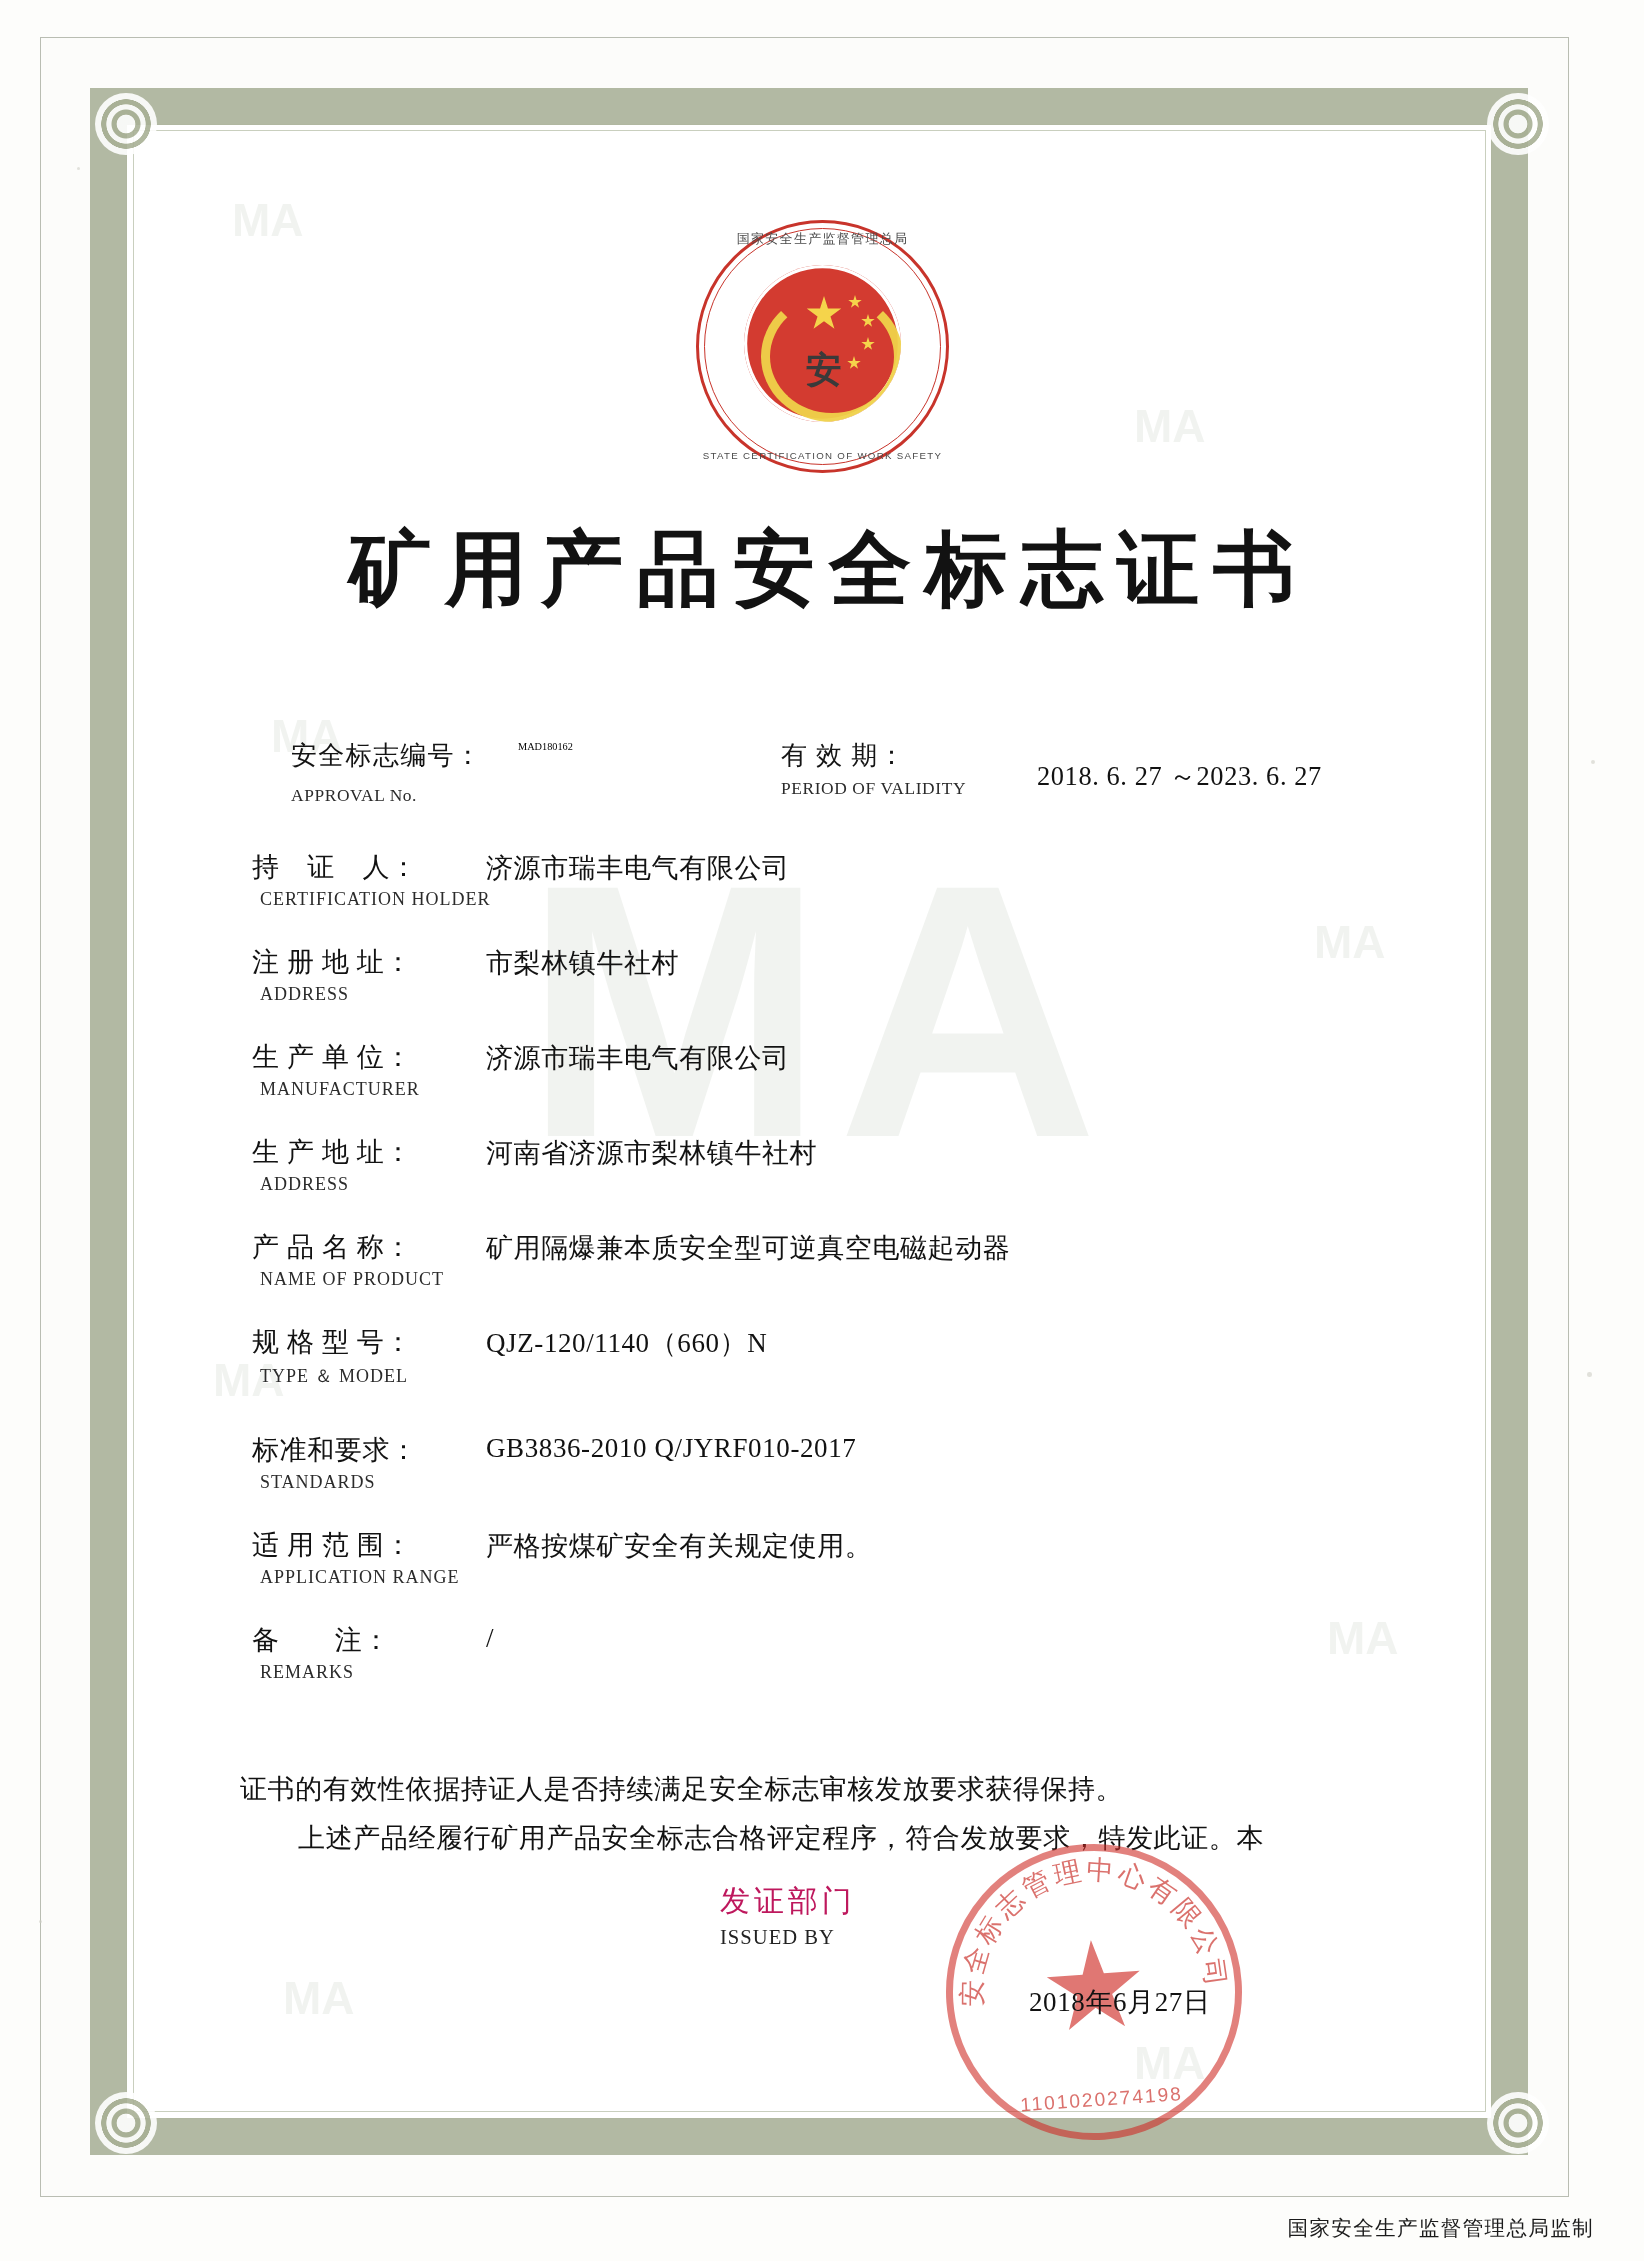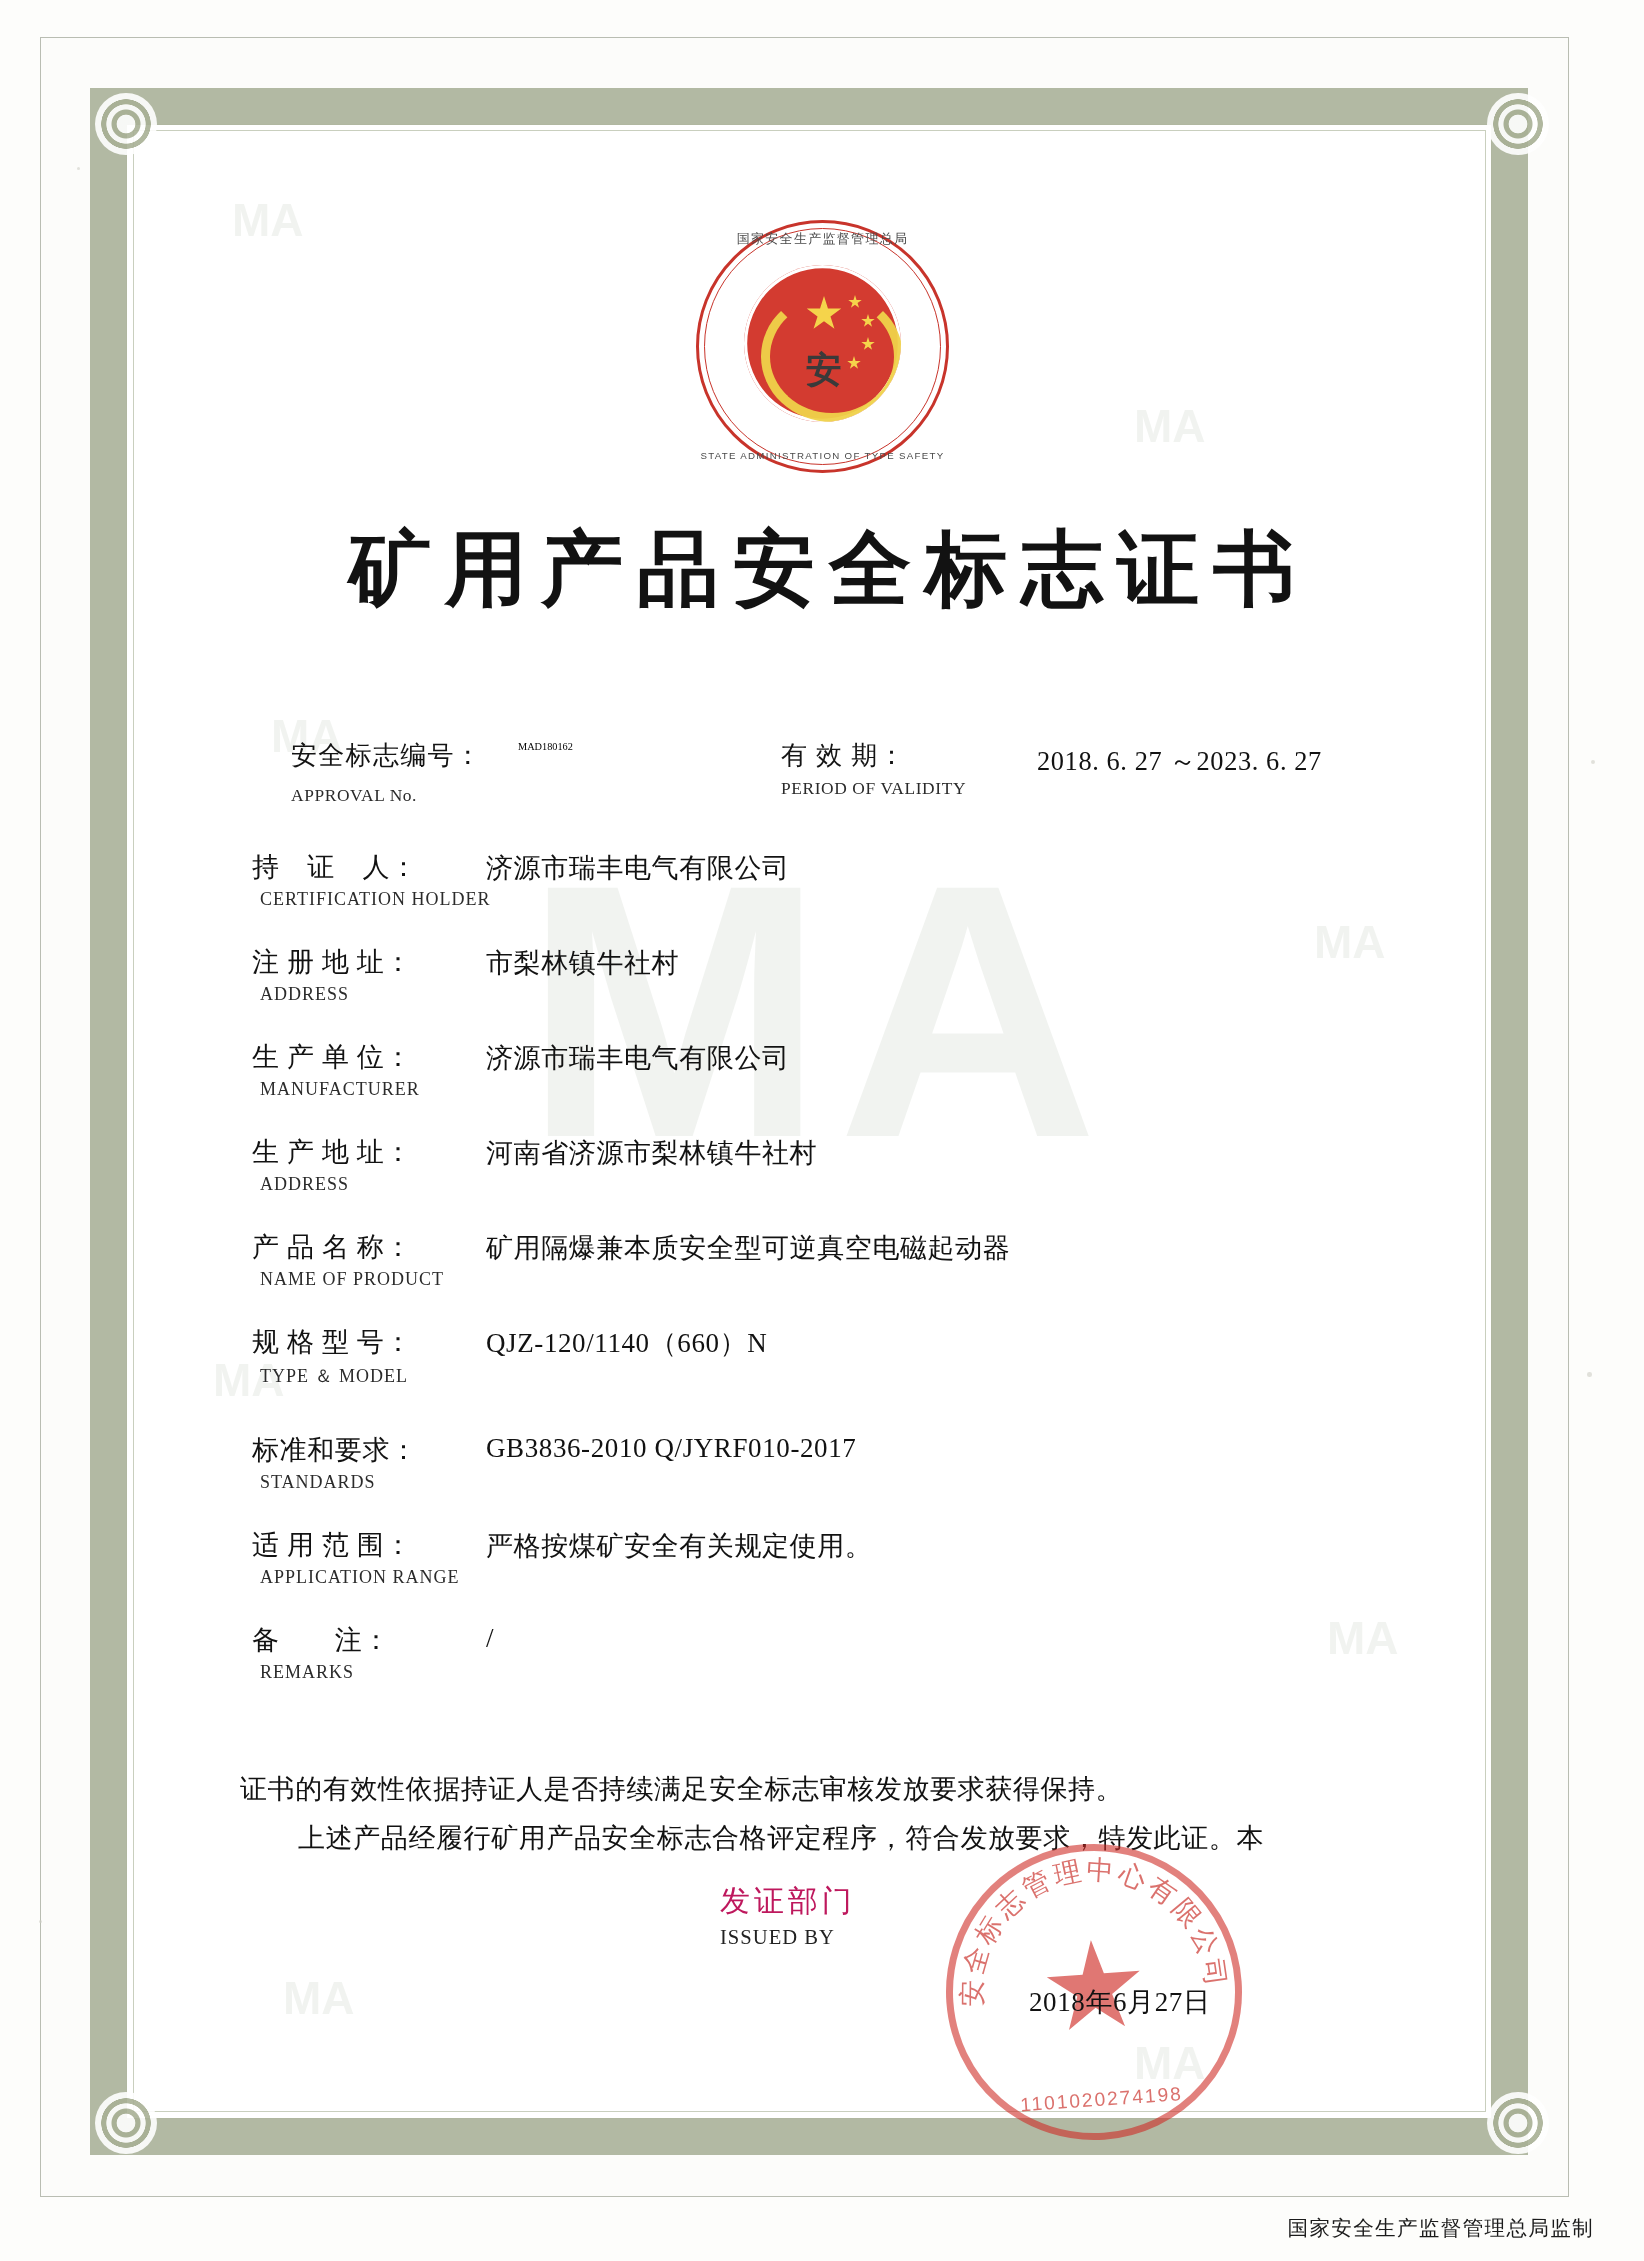--- a/index.html
+++ b/index.html
@@ -373,21 +373,21 @@
   <div class="wm-small" style="left:1314px; top:915px;">MA</div>
   <div class="wm-small" style="left:213px; top:1353px;">MA</div>
   <div class="wm-small" style="left:1327px; top:1611px;">MA</div>
   <div class="wm-small" style="left:283px; top:1971px;">MA</div>
   <div class="wm-small" style="left:1134px; top:2036px;">MA</div>
 
   <div class="emblem">
     <div class="emblem-ring"></div>
     <div class="emblem-ring2"></div>
     <div class="emblem-text-top">国家安全生产监督管理总局</div>
-    <div class="emblem-text-bottom">STATE ADMINISTRATION OF TYPE SAFETY</div>
+    <div class="emblem-text-bottom">STATE CERTIFICATION OF WORK SAFETY</div>
     <div class="emblem-core">
       <div class="wheat"></div>
       <div class="star-big"></div>
       <div class="star-s" style="left:104px; top:30px;"></div>
       <div class="star-s" style="left:117px; top:49px;"></div>
       <div class="star-s" style="left:117px; top:72px;"></div>
       <div class="star-s" style="left:103px; top:91px;"></div>
       <div class="emblem-glyph">安</div>
     </div>
   </div>
@@ -397,21 +397,21 @@
   <div class="approval-row">
     <div class="col" style="left:0; top:0;">
       <div class="lbl-cn">安全标志编号：</div>
       <div class="lbl-en" style="margin-top:12px;">APPROVAL No.</div>
     </div>
     <div class="col" style="left:227px; top:2.6px;">MAD180162</div>
     <div class="col" style="left:490px; top:0;">
       <div class="lbl-cn">有  效  期：</div>
       <div class="lbl-en" style="margin-top:5.2px;">PERIOD OF VALIDITY</div>
     </div>
-    <div class="col val" style="left:746px; top:6px;">2018. 6. 27 ～2023. 6. 27</div>
+    <div class="col val" style="left:746px; top:21px;">2018. 6. 27 ～2023. 6. 27</div>
   </div>
 
   <div class="fields">
 
     <div class="field">
       <div class="f-cn">持　证　人：</div>
       <div class="f-en">CERTIFICATION HOLDER</div>
       <div class="f-val">济源市瑞丰电气有限公司</div>
     </div>
 

